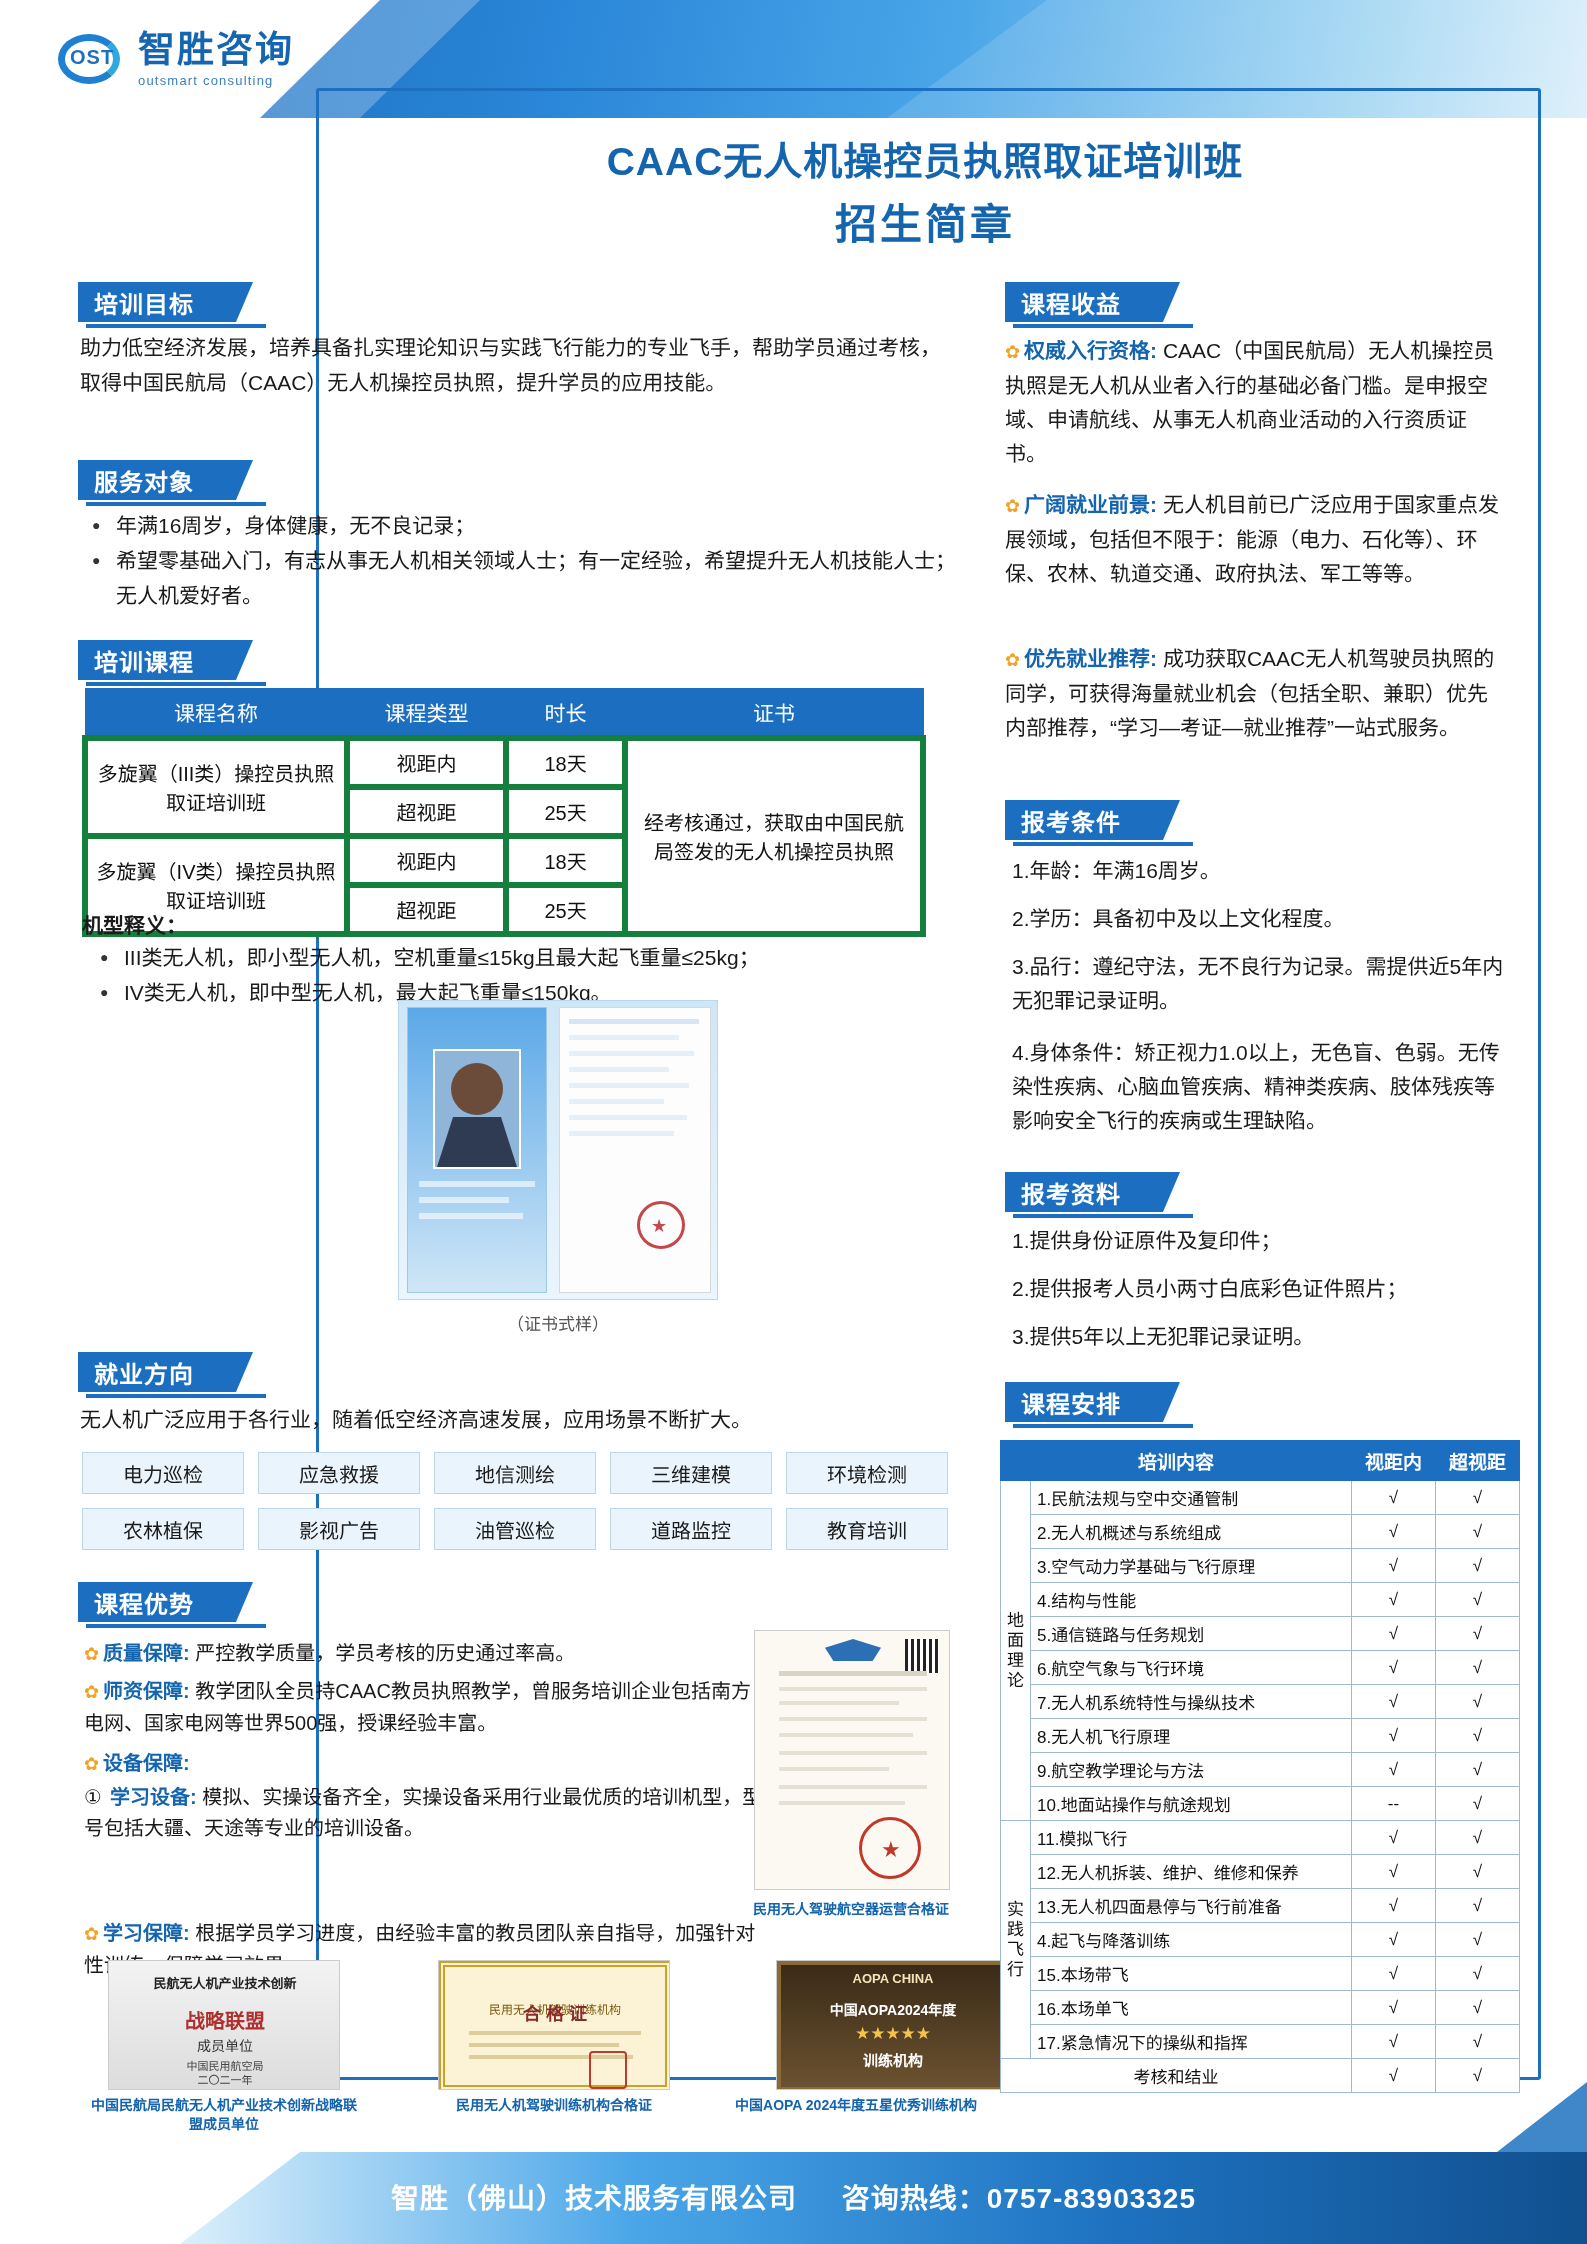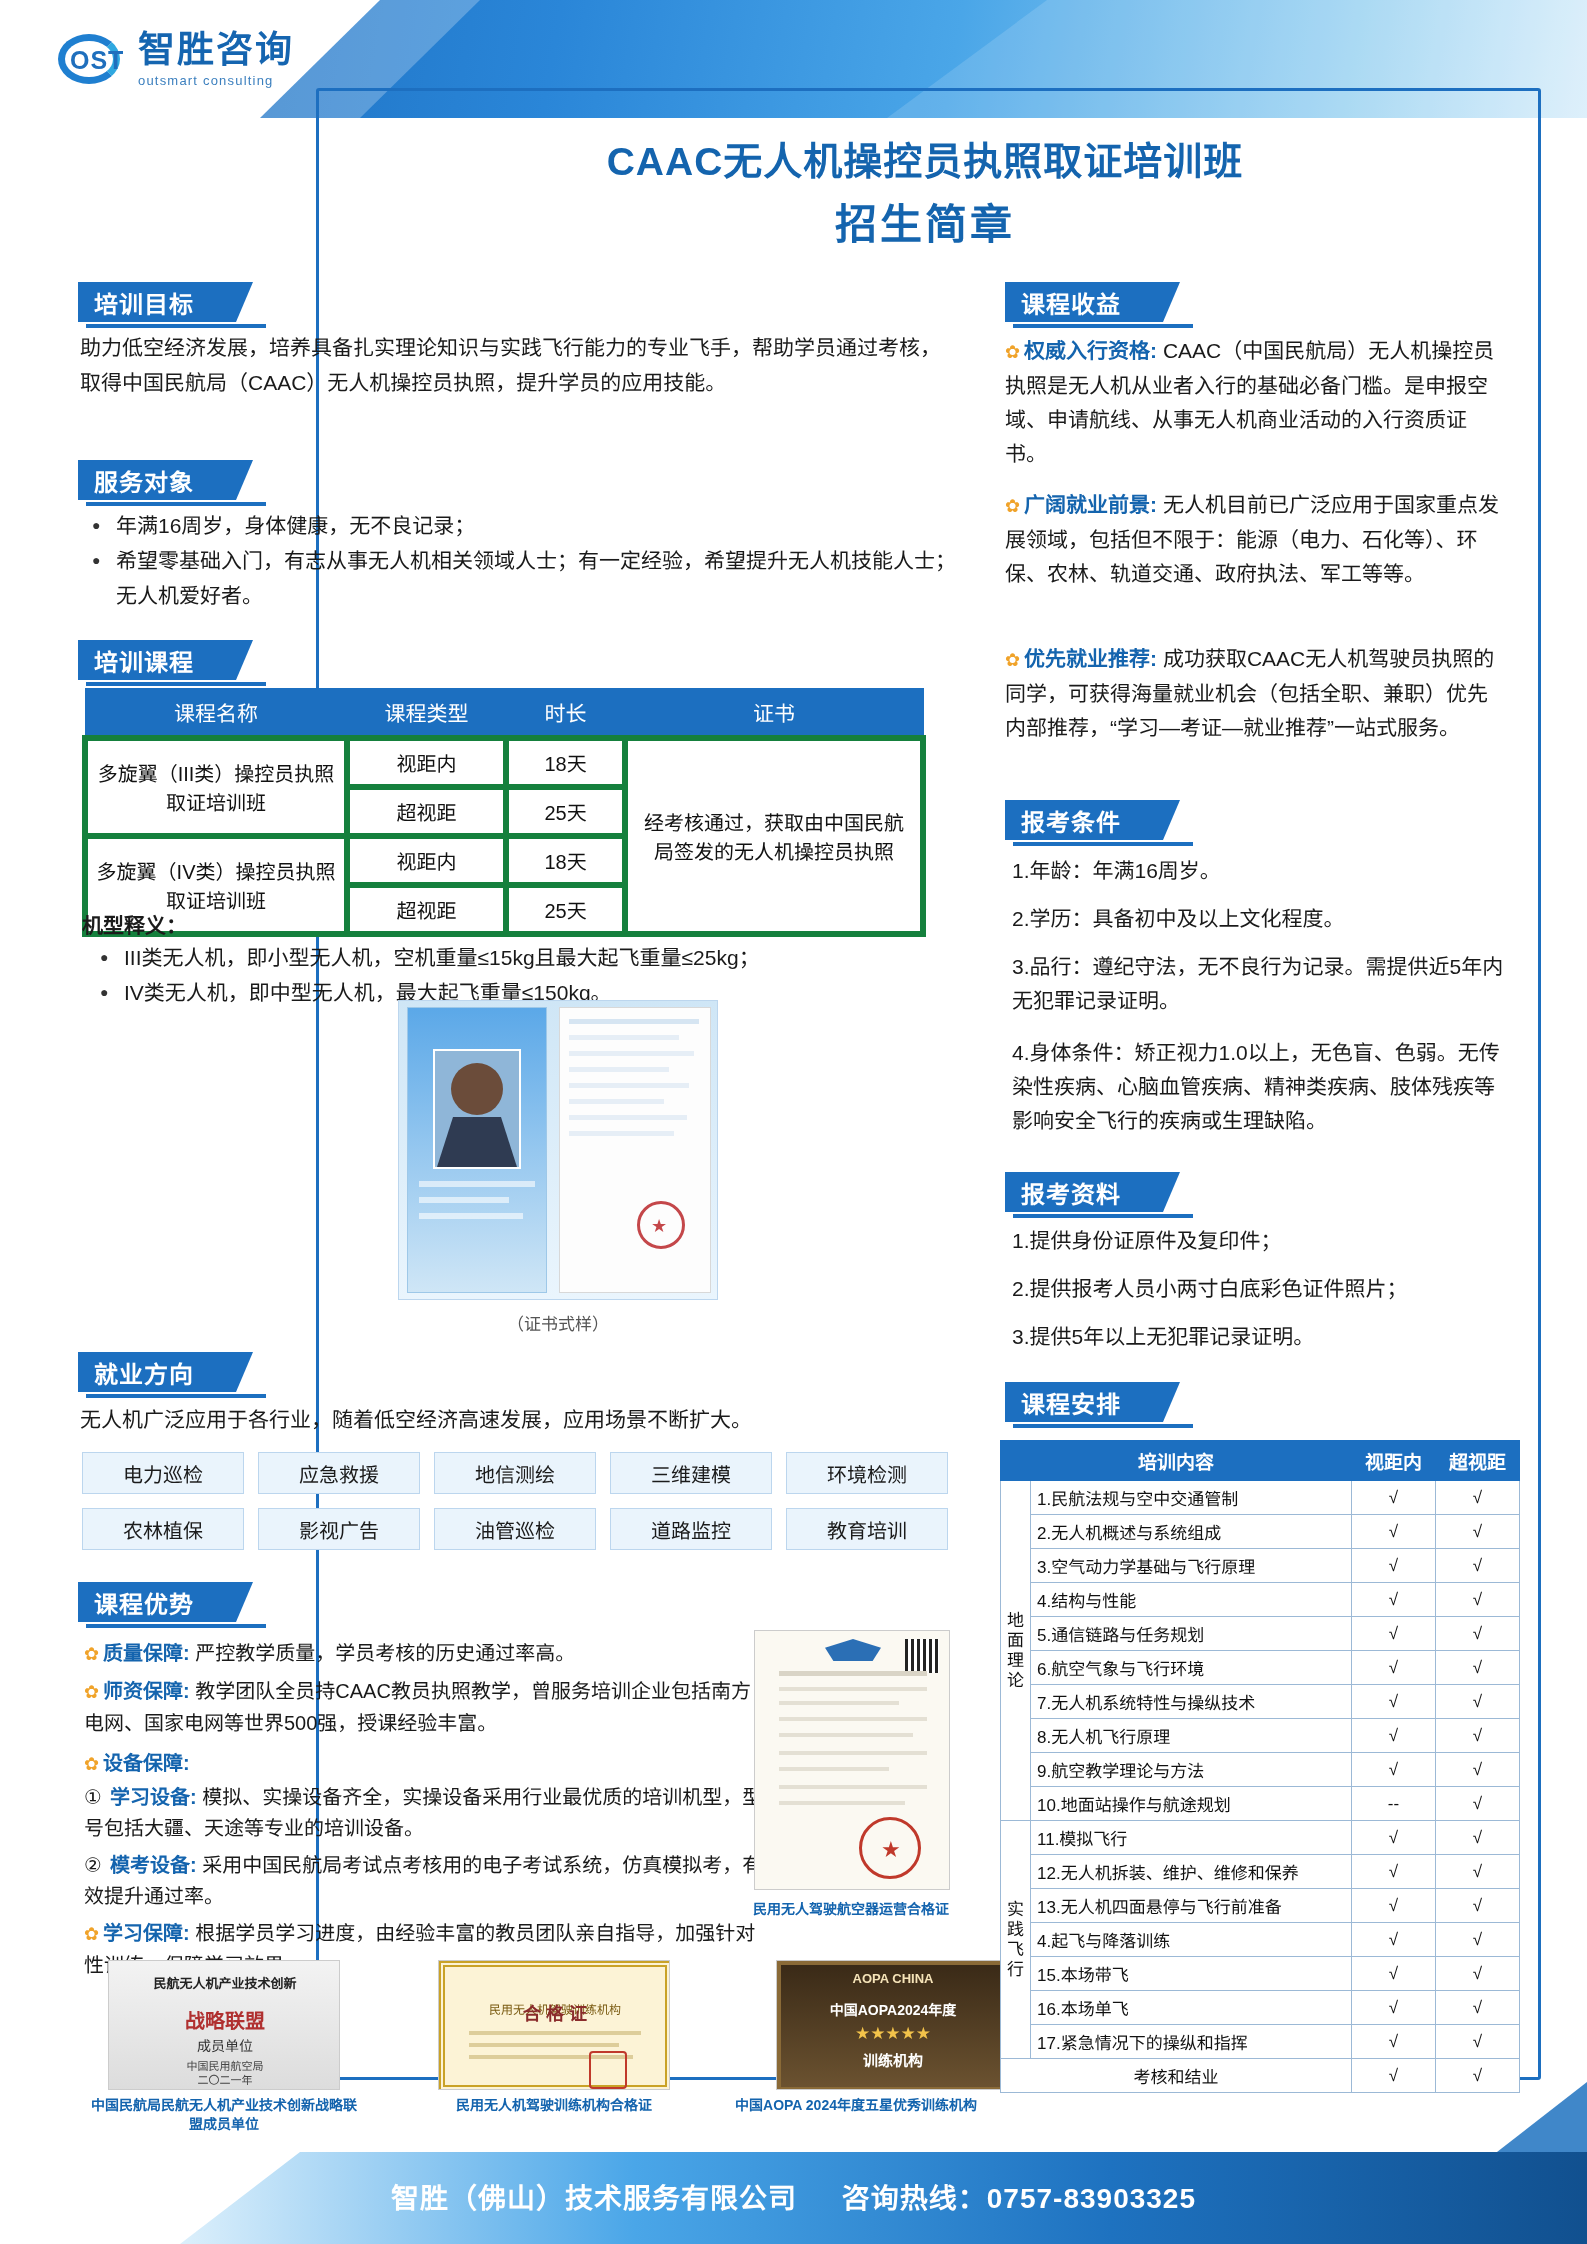--- a/index.html
+++ b/index.html
@@ -42,21 +42,21 @@
   }
   .logo-mark {
     width:66px; height:66px; position:relative;
   }
   .logo-mark .ring {
     position:absolute; left:0; top:8px; width:62px; height:50px;
     border:7px solid #1f7fd0; border-radius:50%;
     border-right-color:#2fa8e0;
   }
   .logo-mark .ost {
-    position:absolute; left:12px; top:20px; font-size:25px; font-weight:bold; color:#1f6fbd; letter-spacing:1px;
+    position:absolute; left:12px; top:20px; font-size:20px; font-weight:bold; color:#1f6fbd; letter-spacing:1px;
   }
   .logo-text .cn { font-size:37px; font-weight:bold; color:#1565b0; letter-spacing:2px; line-height:1; }
   .logo-text .en { font-size:13px; color:#3b7fbe; letter-spacing:1.2px; margin-top:5px; }
 
   
   .blue-frame {
     position:absolute; left:316px; top:88px; width:1225px; height:1992px;
     border:3px solid #1d6fc0; border-radius:3px;
   }
 
@@ -308,24 +308,20 @@
     <span class="star">✿</span><span class="blue-bold">师资保障:</span>
     <span>教学团队全员持CAAC教员执照教学，曾服务培训企业包括南方电网、国家电网等世界500强，授课经验丰富。</span>
   </div>
   <div class="adv-item" style="left:84px; top:1748px; width:680px;">
     <span class="star">✿</span><span class="blue-bold">设备保障:</span>
   </div>
   <div class="adv-item" style="left:84px; top:1782px; width:680px;">
     <span style="display:inline-block;width:26px;">①</span><span class="blue-bold">学习设备:</span>
     <span>模拟、实操设备齐全，实操设备采用行业最优质的培训机型，型号包括大疆、天途等专业的培训设备。</span>
   </div>
-  <div class="adv-item" style="left:84px; top:1850px; width:680px;">
-    <span style="display:inline-block;width:26px;">②</span><span class="blue-bold">模考设备:</span>
-    <span>采用中国民航局考试点考核用的电子考试系统，仿真模拟考，有效提升通过率。</span>
-  </div>
   <div class="adv-item" style="left:84px; top:1918px; width:680px;">
     <span class="star">✿</span><span class="blue-bold">学习保障:</span>
     <span>根据学员学习进度，由经验丰富的教员团队亲自指导，加强针对性训练，保障学习效果。</span>
   </div>
 
   <div class="cert-box" style="left:754px; top:1630px; width:196px; height:260px; background:#fbf9f2;">
     <div style="position:absolute;left:70px;top:8px;width:56px;height:22px;background:#2b6fb5;clip-path:polygon(0 40%,50% 0,100% 40%,85% 100%,15% 100%);"></div>
     <div style="position:absolute;left:150px;top:8px;width:34px;height:34px;background:repeating-linear-gradient(90deg,#222 0 3px,#fff 3px 6px),repeating-linear-gradient(0deg,#222 0 3px,transparent 3px 6px);"></div>
     <div style="position:absolute;left:24px;top:40px;width:148px;height:5px;background:#d9d4c6;"></div>
     <div style="position:absolute;left:24px;top:56px;width:148px;height:4px;background:#e4e0d4;"></div>

